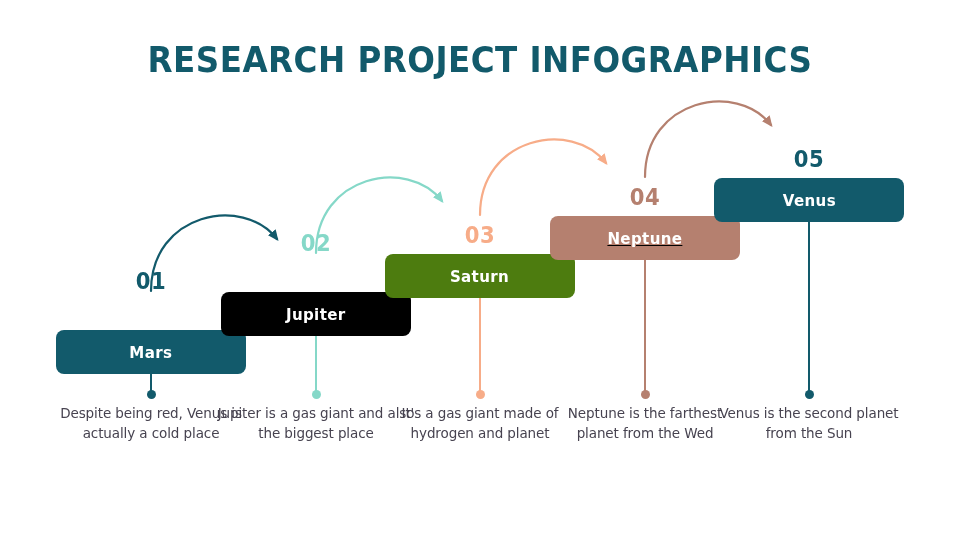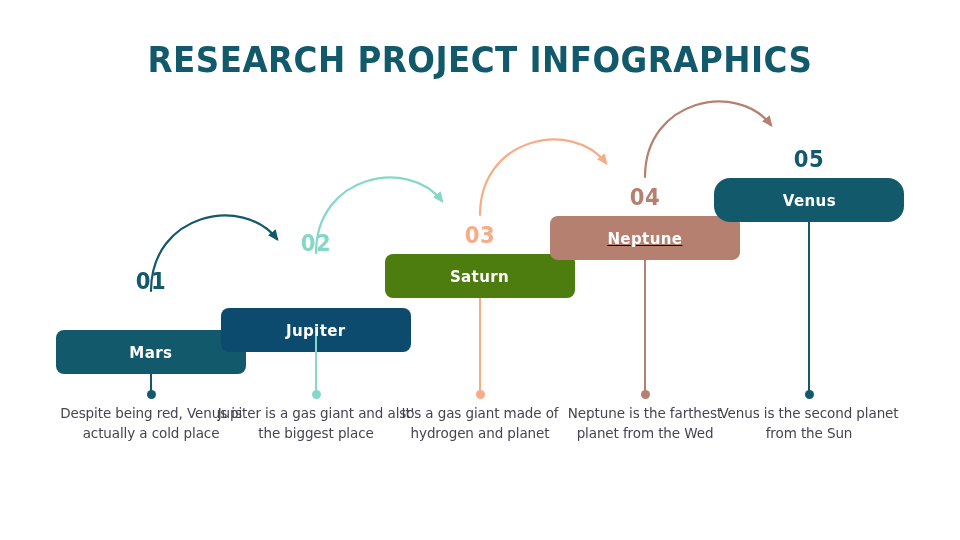--- a/index.html
+++ b/index.html
@@ -146,21 +146,21 @@
     <div class="pill" style="top:330px; background:#125a6b;text-align:center;">
       <span class="pill-label">Mars</span>
     </div>
     <div class="stem" style="top:374px; height:18px; background:#125a6b;"></div>
     <div class="dot" style="top:390px; background:#125a6b;"></div>
     <div class="caption">Despite being red, Venus is actually a cold place</div>
   </div>
 
   <div class="step" style="left:221px; top:0;">
     <div class="num" style="top:230px; color:#85d8c8;">02</div>
-    <div class="pill" style="top:308px; background:#0c4a6e;">
+    <div class="pill" style="top:292px; background:#000000;">
       <span class="pill-label">Jupiter</span>
     </div>
     <div class="stem" style="top:336px; height:56px; background:#85d8c8;"></div>
     <div class="dot" style="top:390px; background:#85d8c8;"></div>
     <div class="caption">Jupiter is a gas giant and also the biggest place</div>
   </div>
 
   <div class="step" style="left:385px; top:0;">
     <div class="num" style="top:222px; color:#f7ac88;">03</div>
     <div class="pill" style="top:254px; background:#4d7c0f;">
@@ -176,21 +176,21 @@
     <div class="pill" style="top:216px; background:#b5806f;text-decoration:underline;">
       <span class="pill-label">Neptune</span>
     </div>
     <div class="stem" style="top:260px; height:132px; background:#b5806f;"></div>
     <div class="dot" style="top:390px; background:#b5806f;"></div>
     <div class="caption">Neptune is the farthest planet from the Wed</div>
   </div>
 
   <div class="step" style="left:714px; top:0;">
     <div class="num" style="top:146px; color:#125a6b;">05</div>
-    <div class="pill" style="top:178px; background:#125a6b;border-radius:16px;">
+    <div class="pill" style="top:178px; background:#125a6b;">
       <span class="pill-label">Venus</span>
     </div>
     <div class="stem" style="top:222px; height:170px; background:#125a6b;"></div>
     <div class="dot" style="top:390px; background:#125a6b;"></div>
     <div class="caption">Venus is the second planet from the Sun</div>
   </div>
 
 </div>
 
 </body></html>

